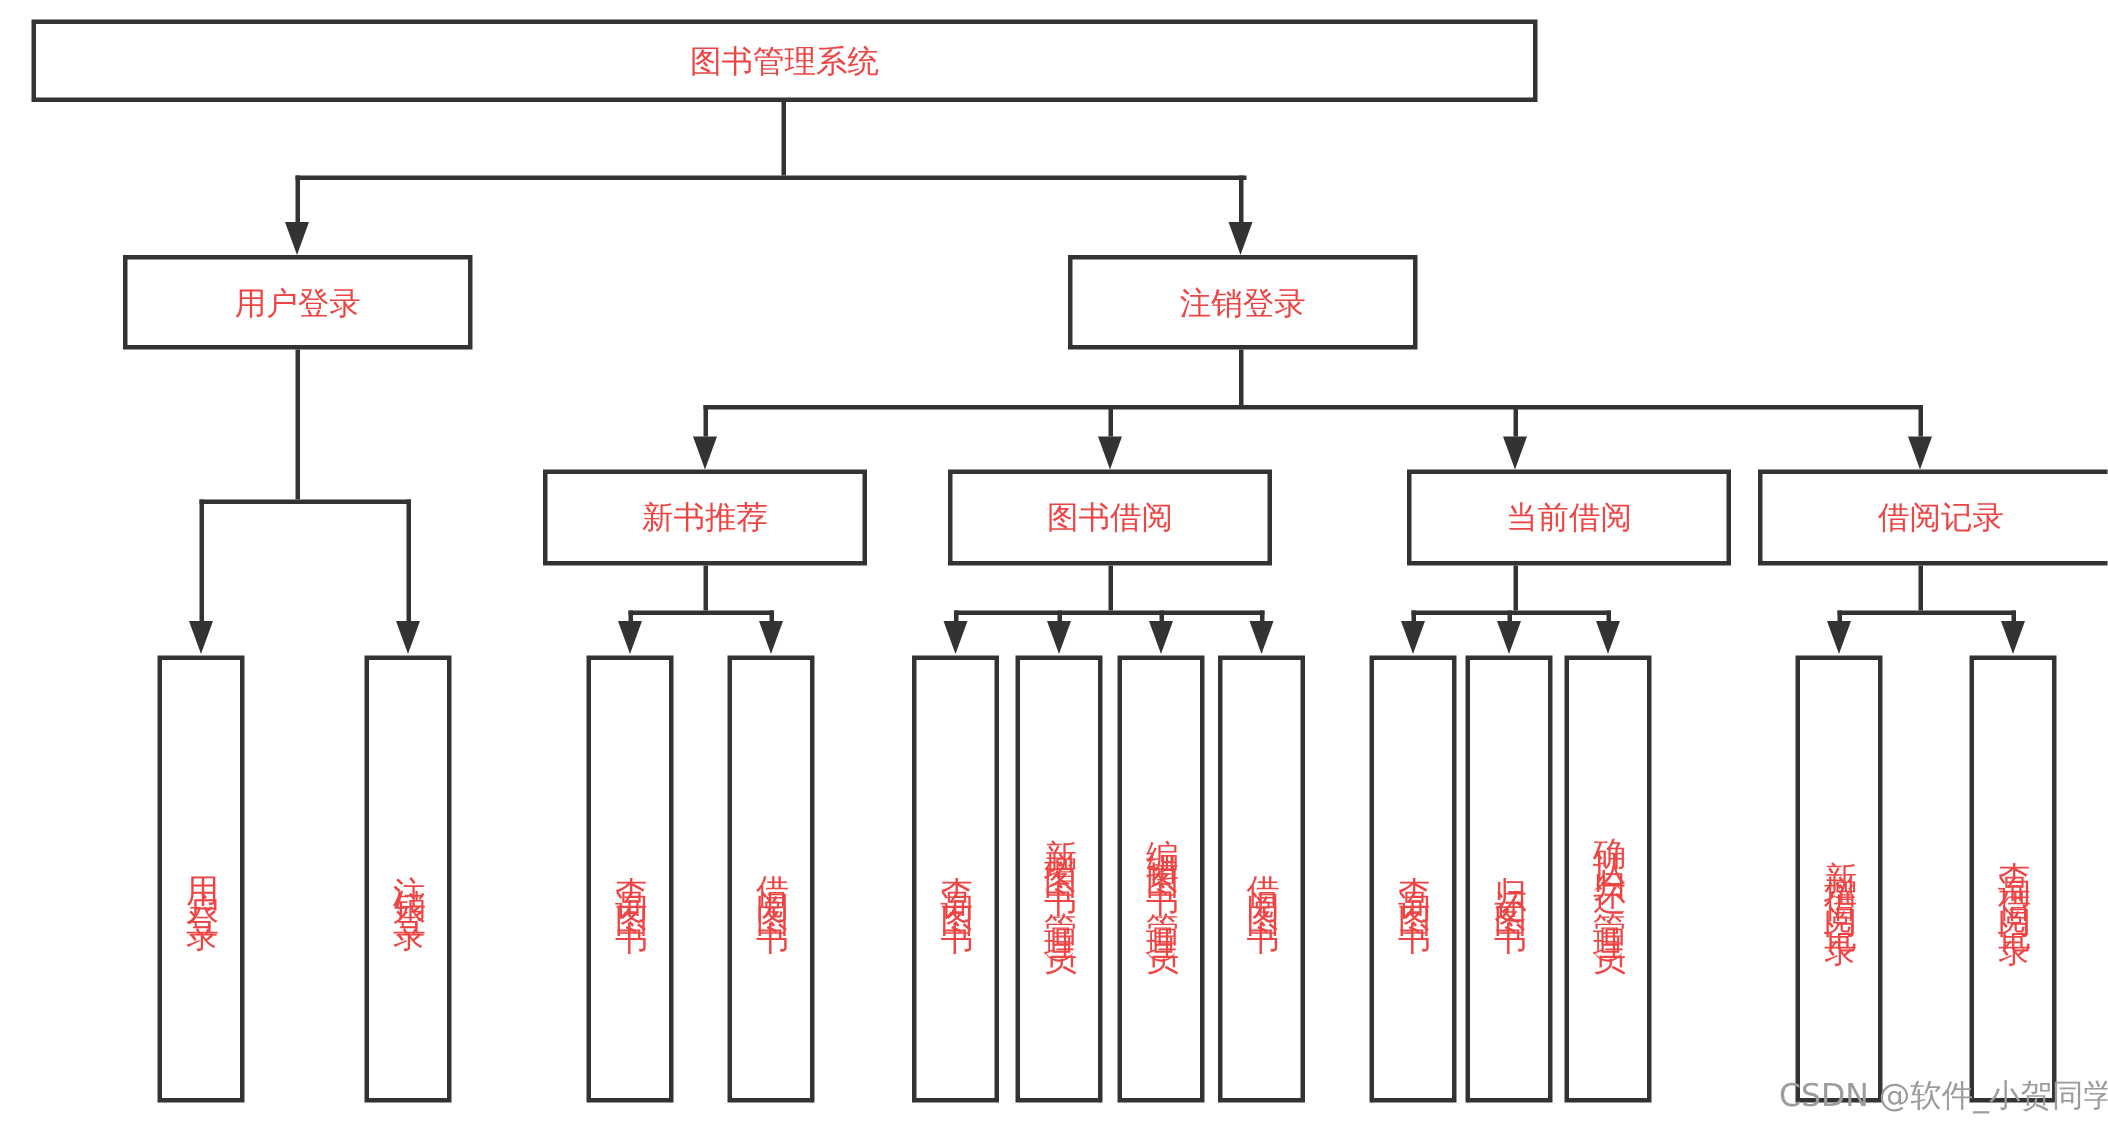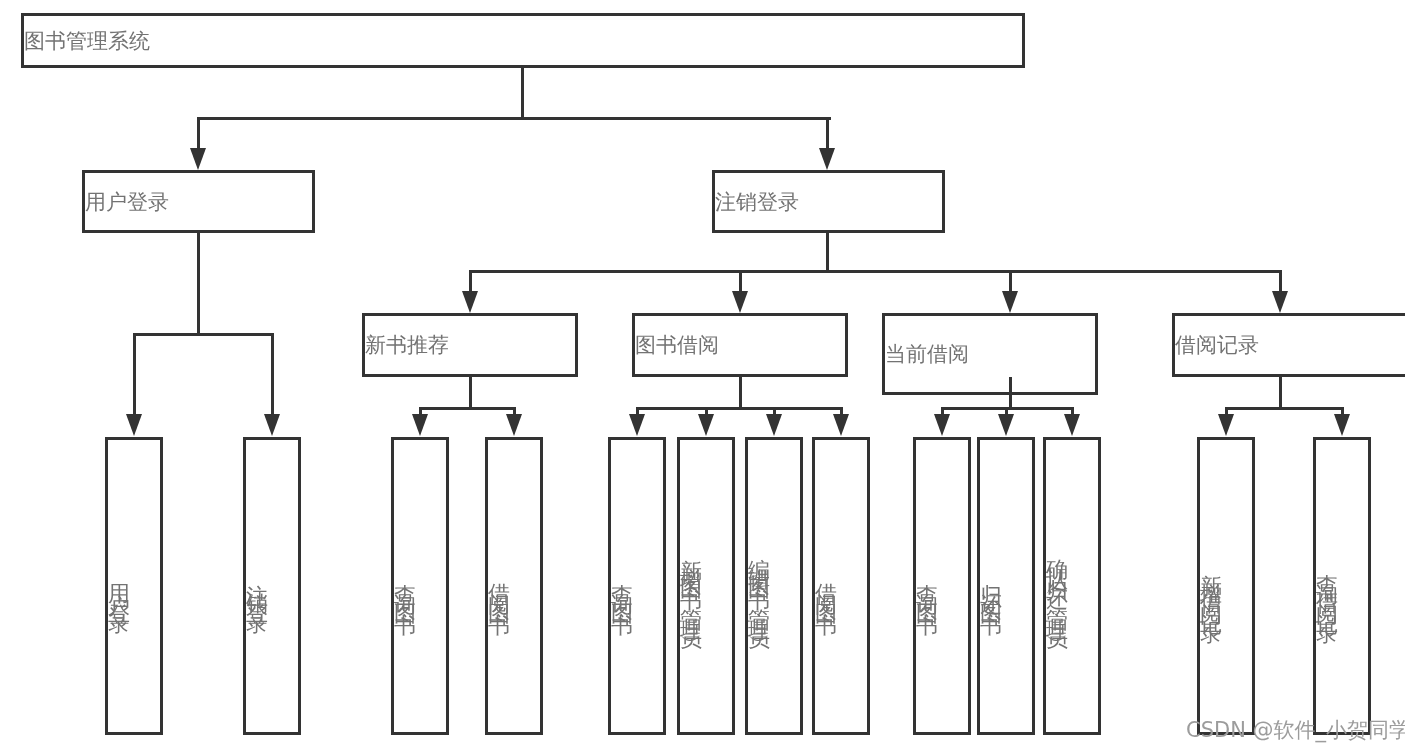--- a/index.html
+++ b/index.html
@@ -4,22 +4,22 @@
 <style>
   * { margin:0; padding:0; box-sizing:border-box; }
   html,body { background:#ffffff; }
   body {
     width:1405px; height:747px; position:relative; overflow:hidden;
     font-family:"DejaVu Sans","Liberation Sans",sans-serif;
   }
   .canvas { position:absolute; left:0; top:0; width:1405px; height:747px; }
   .node {
     position:absolute; background:#ffffff; border:3px solid #333333;
-    display:flex; align-items:center; justify-content:flex-start;
-    color:#737373; font-size:21px; text-align:center;
+    display:flex; align-items:center; justify-content:center;
+    color:#ef4444; font-size:21px; text-align:center;
   }
   .leaf span {
     writing-mode:vertical-rl; text-orientation:mixed;
     letter-spacing:10px; font-size:22px; line-height:1;
   }
   .line { position:absolute; background:#333333; }
   .arrow {
     position:absolute; width:0; height:0;
     border-left:8px solid transparent; border-right:8px solid transparent;
     border-top:22px solid #333333;
@@ -69,21 +69,21 @@
   <div class="arrow" style="left:1002px;top:291px"></div>
   <div class="line" style="left:1279px;top:270px;width:3px;height:21px"></div>
   <div class="arrow" style="left:1272px;top:291px"></div>
 
   <div class="node" style="left:632px;top:313px;width:216px;height:64px">
     <span>图书借阅</span>
   </div>
   <div class="node" style="left:362px;top:313px;width:216px;height:64px">
     <span>新书推荐</span>
   </div>
-  <div class="node" style="left:882px;top:313px;width:216px;height:82px">
+  <div class="node" style="left:938px;top:313px;width:216px;height:64px">
     <span>当前借阅</span>
   </div>
   <div class="node" style="left:1172px;top:313px;width:244px;height:64px">
     <span>借阅记录</span>
   </div>
 
   <div class="line" style="left:469px;top:377px;width:3px;height:30px"></div>
   <div class="line" style="left:419px;top:407px;width:97px;height:3px"></div>
   <div class="line" style="left:419px;top:407px;width:3px;height:7px"></div>
   <div class="arrow" style="left:412px;top:414px"></div>

